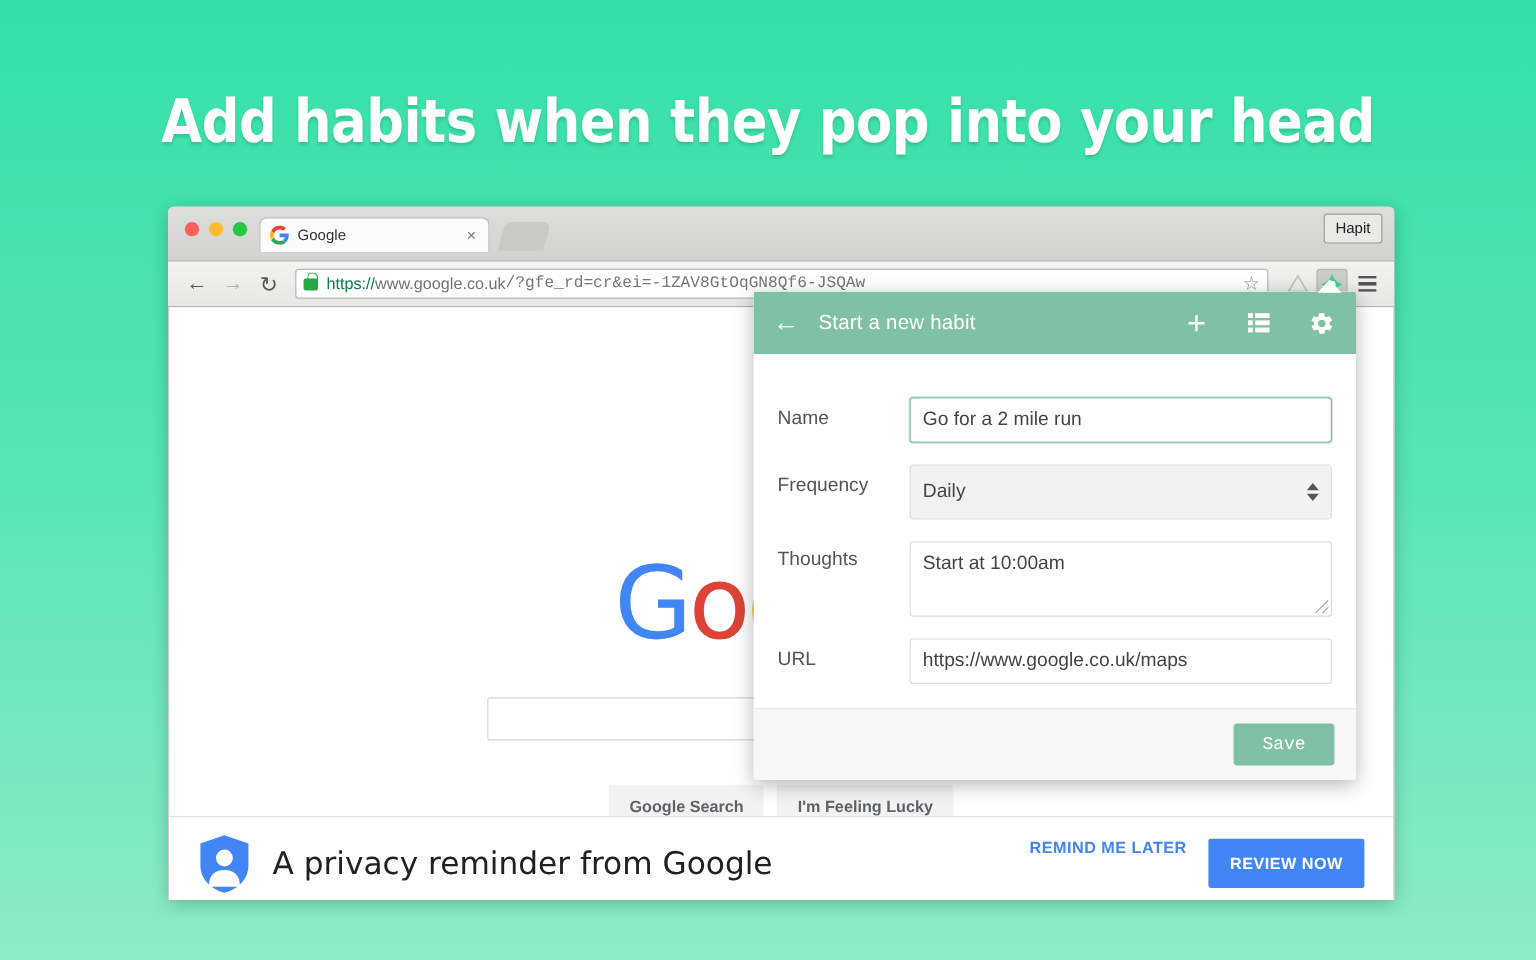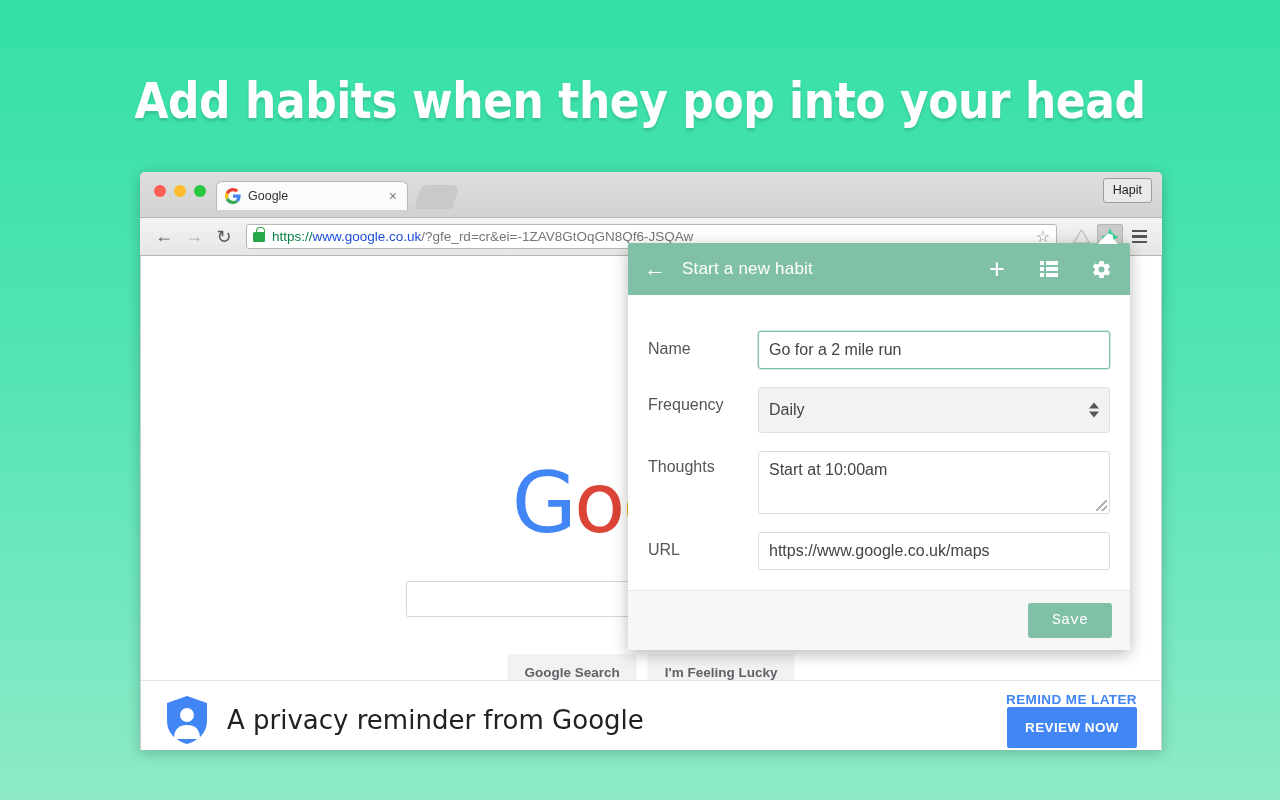--- a/index.html
+++ b/index.html
@@ -155,22 +155,22 @@
   .lock::before {
     content: "";
     position: absolute;
     left: 2.5px; top: -5px;
     width: 7px; height: 7px;
     border: 1.6px solid #27a745;
     border-bottom: none;
     border-radius: 4px 4px 0 0;
   }
   .url-scheme { color: #0b8043; }
-  .url-host { color: #1d4ed8; }
-  .url-rest { color: #767676; }
+  .url-host { color: #737373; }
+  .url-rest { color: #767676; font-family: Liberation Mono, monospace; }
   .star {
     font-size: 16px;
     color: #8d8d8d;
     margin-left: auto;
     padding-left: 6px;
   }
 
   .tb-icon {
     width: 26px; height: 26px;
     display: flex; align-items: center; justify-content: center;
@@ -262,22 +262,22 @@
   }
   .privacy-title {
     font-family: "DejaVu Sans", sans-serif;
     font-size: 26px;
     color: #202124;
     white-space: nowrap;
   }
   .privacy-actions {
     margin-left: auto;
     display: flex;
-    align-items: flex-end;
-    flex-direction: column;
+    align-items: flex-start;
+    gap: 18px;
   }
   .remind-later {
     font-size: 13.5px;
     font-weight: bold;
     color: #4285f4;
     letter-spacing: 0.4px;
     white-space: nowrap;
   }
   .review-now {
     background: #4285f4;

